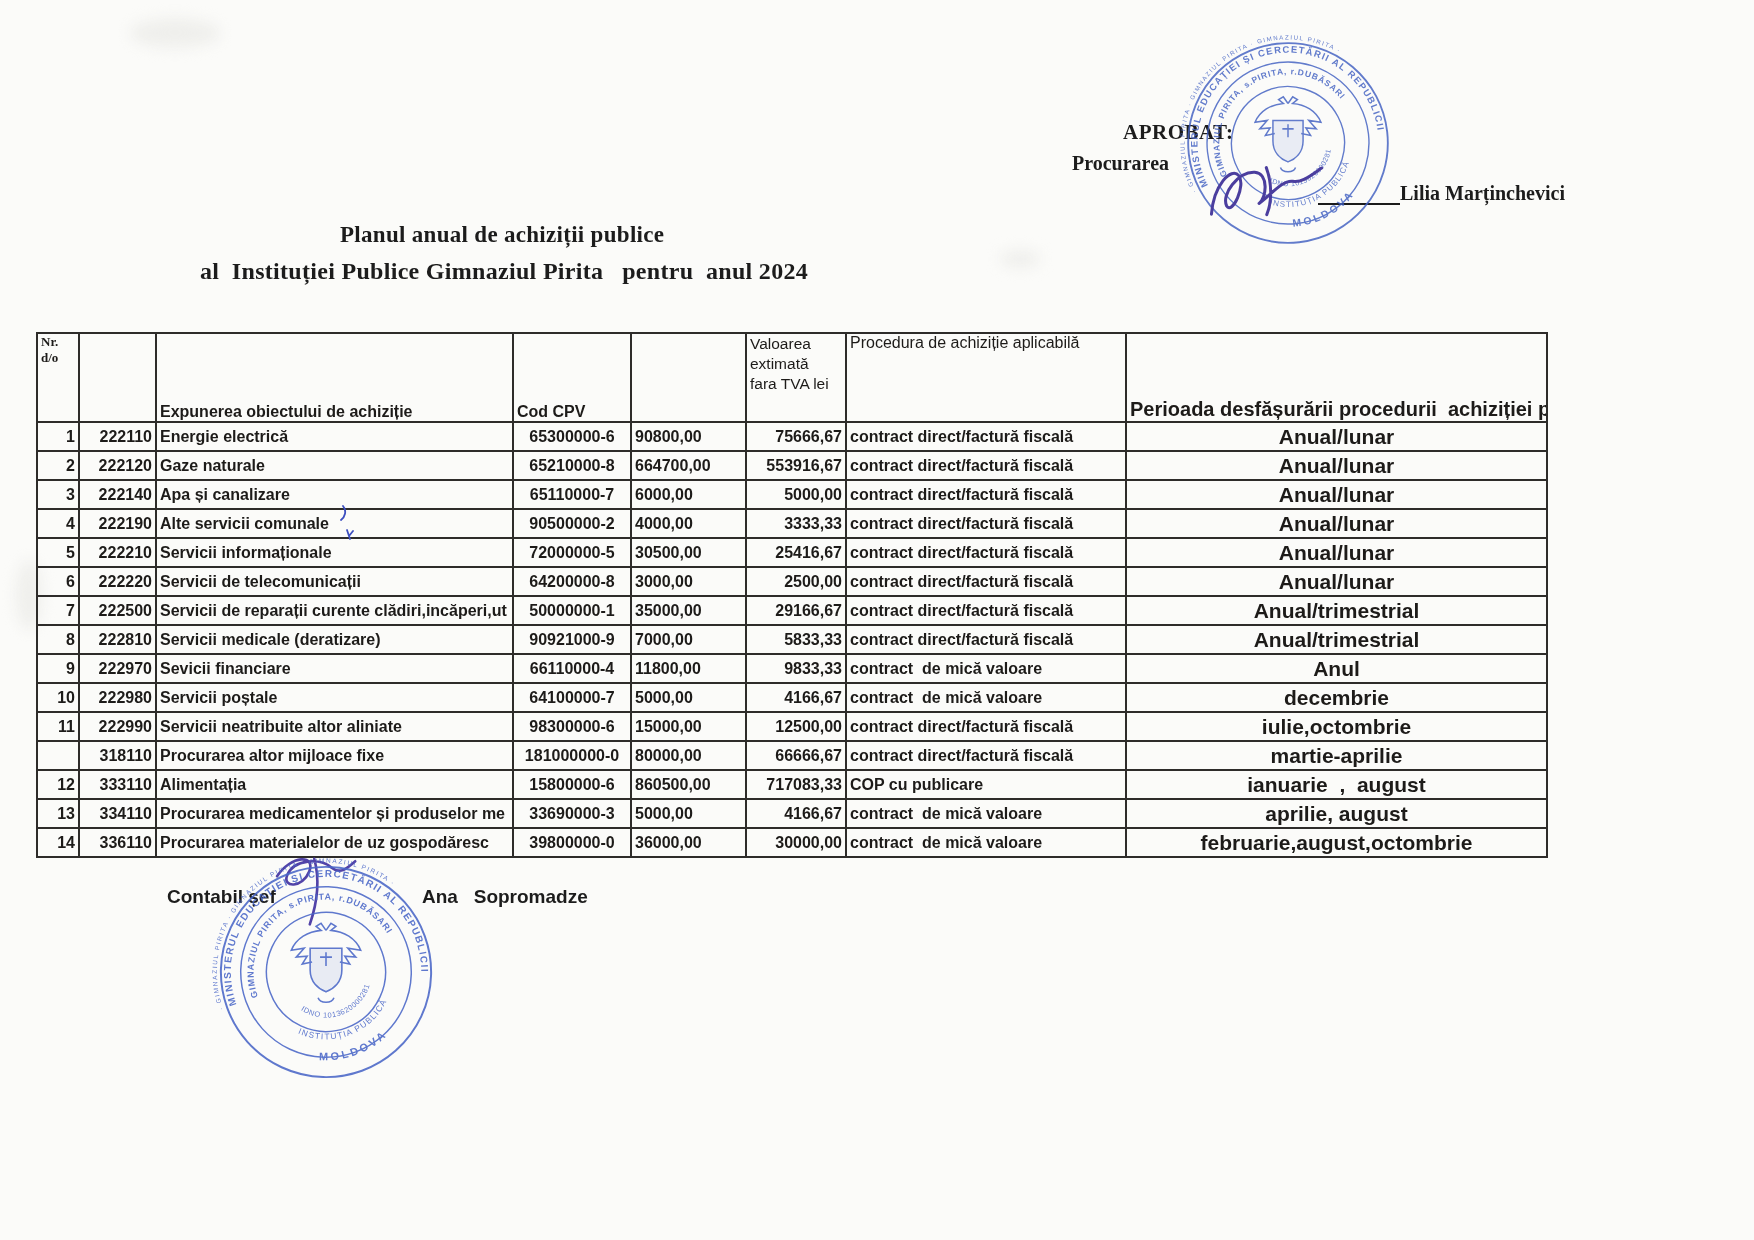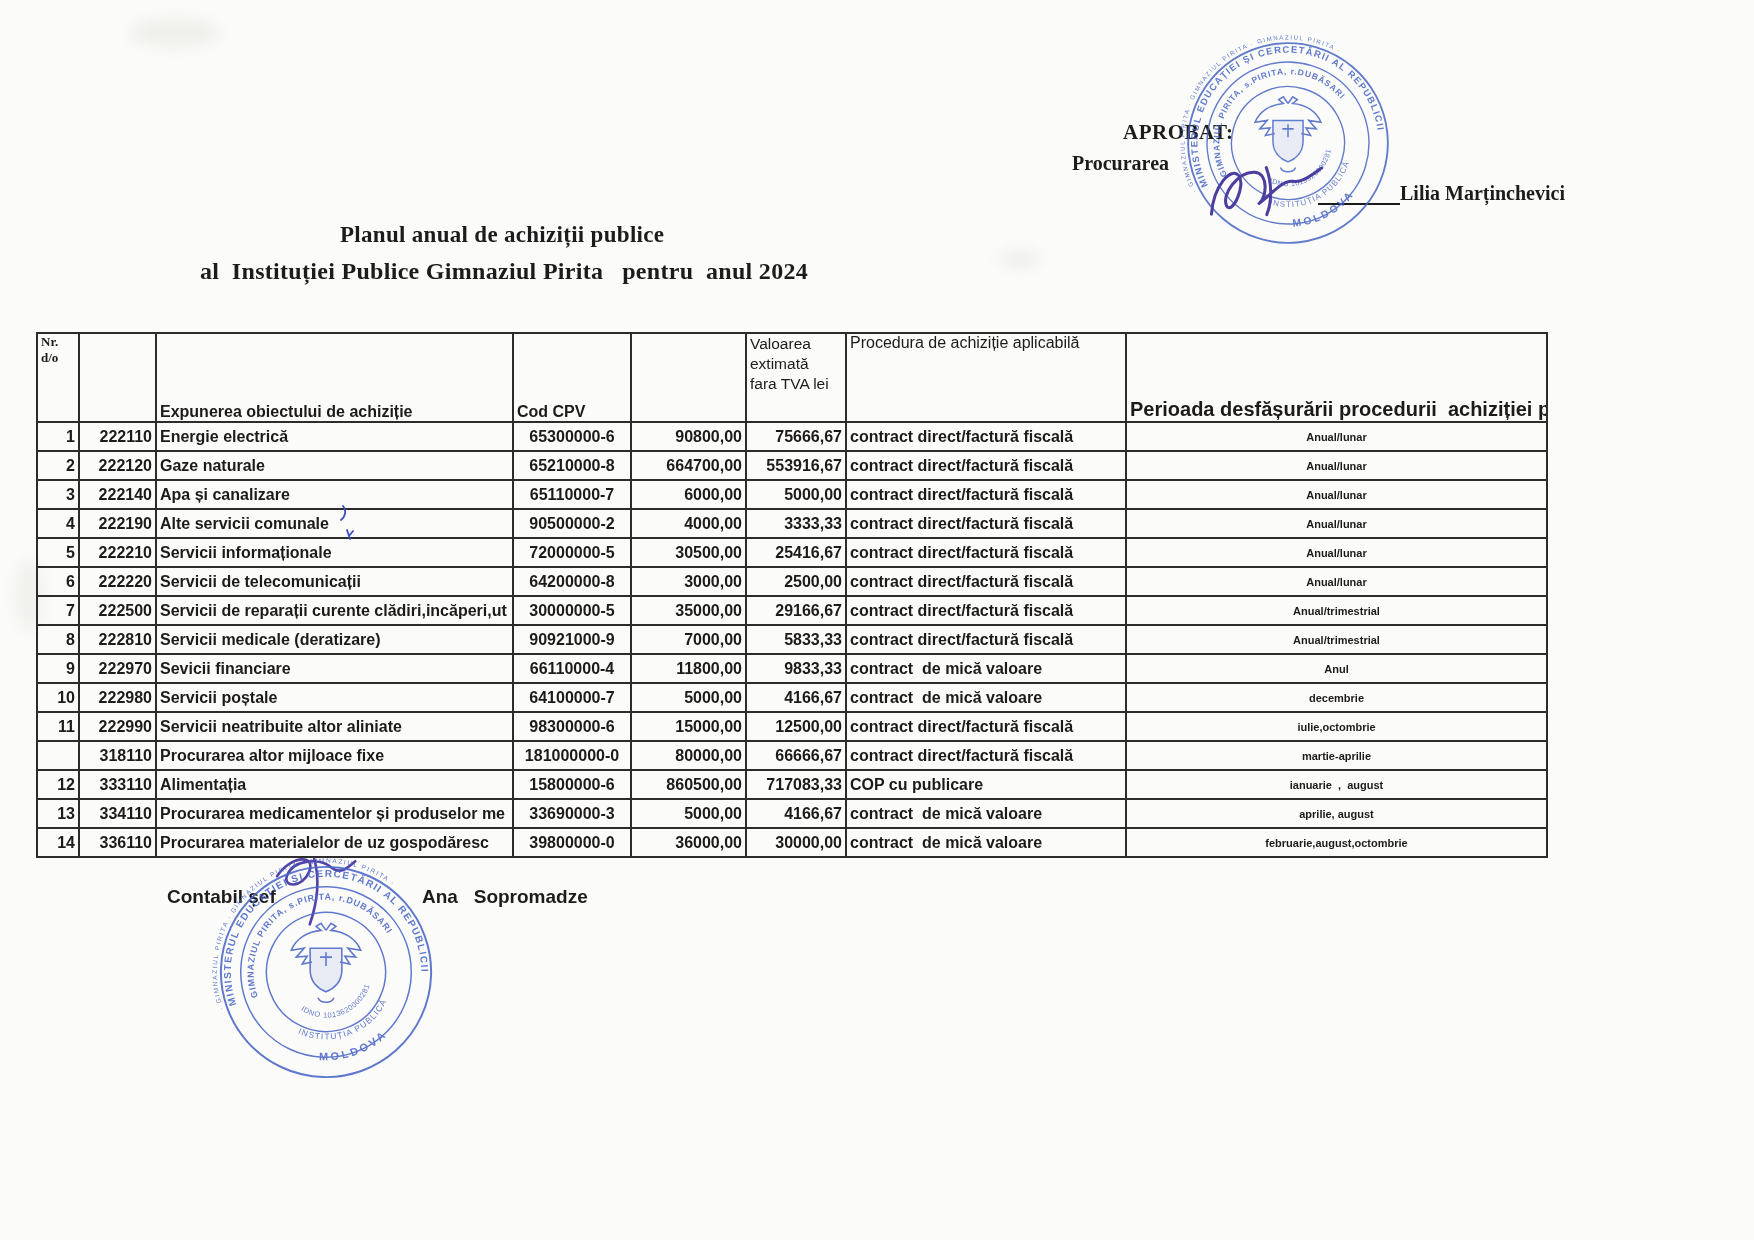--- a/index.html
+++ b/index.html
@@ -26,24 +26,24 @@
   .h-obiect{vertical-align:bottom;text-align:left;font-weight:bold;padding:0 0 4px 3px;}
   .h-cpv{vertical-align:bottom;text-align:left;font-weight:bold;padding:0 0 4px 4px;}
   .h-val2{vertical-align:top;text-align:left;font-weight:normal;font-size:15.5px;
           line-height:20px;padding:2px 0 0 3px;}
   .h-proc{vertical-align:top;text-align:left;font-weight:normal;font-size:16px;padding:4px 0 0 4px;}
   .h-per{vertical-align:bottom;text-align:left;font-weight:bold;font-size:20px;padding:0 0 4px 4px;}
   .c-nr{text-align:right;padding-right:7px;}
   .c-cod{text-align:right;padding-right:6px;}
   .c-obiect{text-align:left;padding-left:3px;}
   .c-cpv{text-align:center;}
-  .c-val{text-align:right;padding-right:10px;}
+  .c-val{padding-right:10px;}
   .c-val2{text-align:right;padding-right:3px;}
   .c-proc{text-align:left;padding-left:3px;}
-  .c-per{text-align:center;font-size:11px;}
+  .c-per{text-align:center;font-size:21px;}
   
   .contabil-label{left:167px;top:886px;font-weight:bold;font-size:19px;}
   .contabil-name{left:422px;top:886px;font-weight:bold;font-size:19px;white-space:pre;}
   
   .stamp{color:#4160c2;opacity:.82;}
   .stamp text{fill:currentColor;font-family:"Liberation Sans",sans-serif;}
   .stamp-top{left:1175px;top:30px;width:226px;height:226px;transform:rotate(-28deg);}
   .stamp-bottom{left:207px;top:853px;width:238px;height:238px;transform:rotate(-20deg);color:#4a67c8;opacity:.88;}
   .st-edge{font-size:6.5px;letter-spacing:1.6px;}
   .st-ring{font-size:10px;font-weight:bold;letter-spacing:1.4px;}
@@ -192,21 +192,21 @@
       <td class="c-cpv"><span>64200000-8</span></td>
       <td class="c-val"><span>3000,00</span></td>
       <td class="c-val2"><span>2500,00</span></td>
       <td class="c-proc"><span>contract direct/factură fiscală</span></td>
       <td class="c-per"><span>Anual/lunar</span></td>
     </tr>
         <tr>
       <td class="c-nr"><span>7</span></td>
       <td class="c-cod"><span>222500</span></td>
       <td class="c-obiect"><span>Servicii de reparații curente clădiri,incăperi,ut</span></td>
-      <td class="c-cpv"><span>30000000-5</span></td>
+      <td class="c-cpv"><span>50000000-1</span></td>
       <td class="c-val"><span>35000,00</span></td>
       <td class="c-val2"><span>29166,67</span></td>
       <td class="c-proc"><span>contract direct/factură fiscală</span></td>
       <td class="c-per"><span>Anual/trimestrial</span></td>
     </tr>
         <tr>
       <td class="c-nr"><span>8</span></td>
       <td class="c-cod"><span>222810</span></td>
       <td class="c-obiect"><span>Servicii medicale (deratizare)</span></td>
       <td class="c-cpv"><span>90921000-9</span></td>

